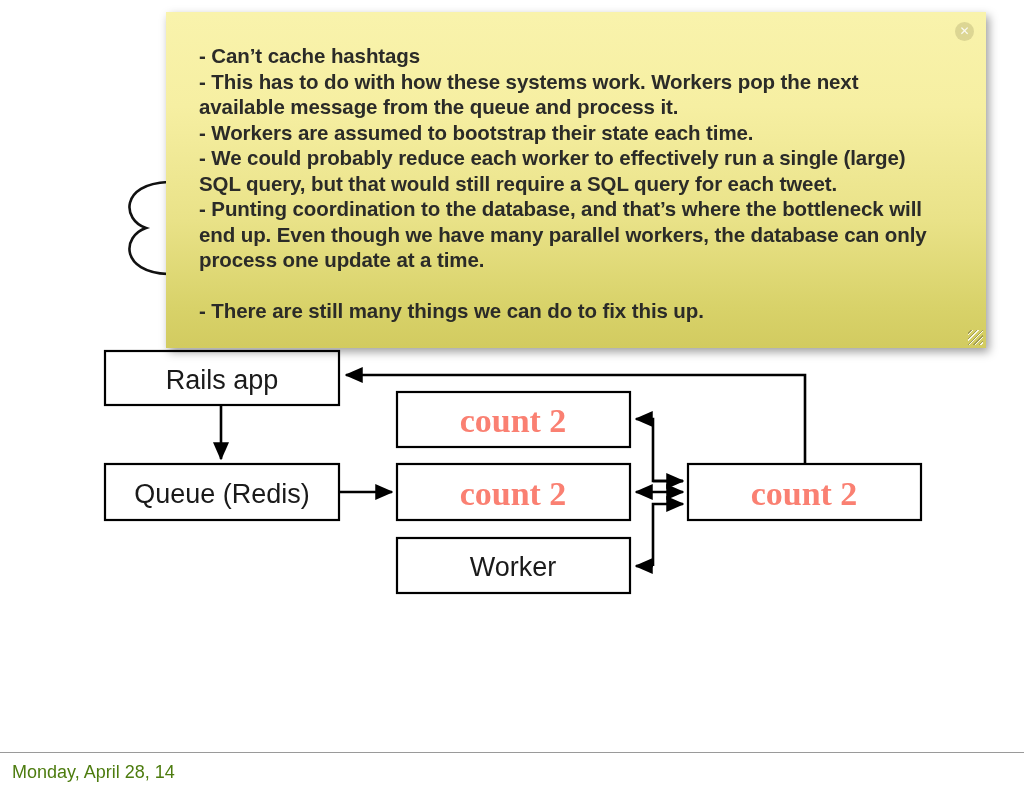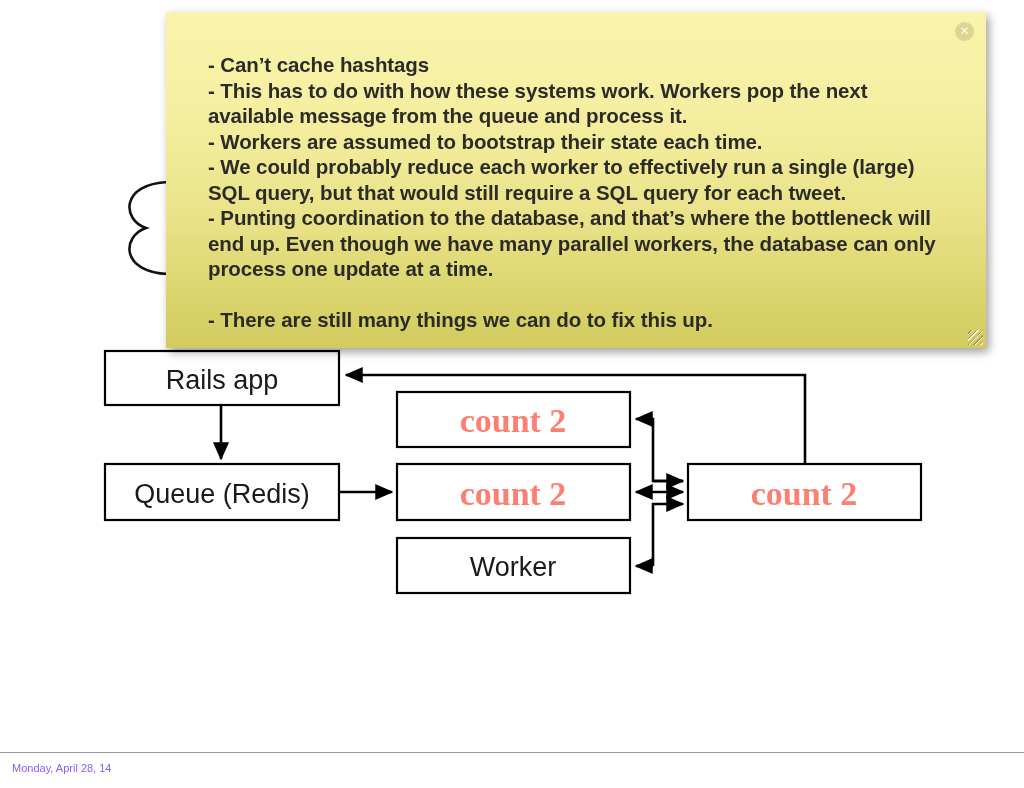--- a/index.html
+++ b/index.html
@@ -51,21 +51,21 @@
     top: 12px;
     width: 820px;
     height: 336px;
     background: linear-gradient(to bottom, #f9f3ac 0%, #f6efa2 28%, #e9e288 62%, #d8d269 88%, #d2cb60 100%);
     box-shadow: 3px 4px 9px rgba(0,0,0,0.38);
     box-sizing: border-box;
     padding: 24px 28px 18px 26px;
     overflow: hidden;
   }
   #note-text {
-    margin: 16px;
+    margin: 7px;
     font-family: "Liberation Sans", sans-serif;
     font-weight: bold;
     font-size: 20.5px;
     line-height: 25.5px;
     color: #2b2b28;
     white-space: pre-wrap;
     letter-spacing: -0.1px;
   }
   #note-close {
     position: absolute;
@@ -111,22 +111,22 @@
     height: 36px;
     background: #ffffff;
     border-top: 1px solid #9a9a9a;
     box-sizing: border-box;
   }
   #footer-date {
     position: absolute;
     left: 12px;
     top: 9px;
     font-family: "Liberation Sans", sans-serif;
-    font-size: 11px;
-    color: #8b5cf6;
+    font-size: 18px;
+    color: #4d7c0f;
   }
 </style>
 </head>
 <body>
 
 <div id="slide">
 
   <svg id="diagram" viewBox="0 0 1024 752">
     <defs>
       <marker id="arrow" viewBox="0 0 10 10" refX="9.2" refY="5" markerWidth="7" markerHeight="7" orient="auto-start-reverse">

